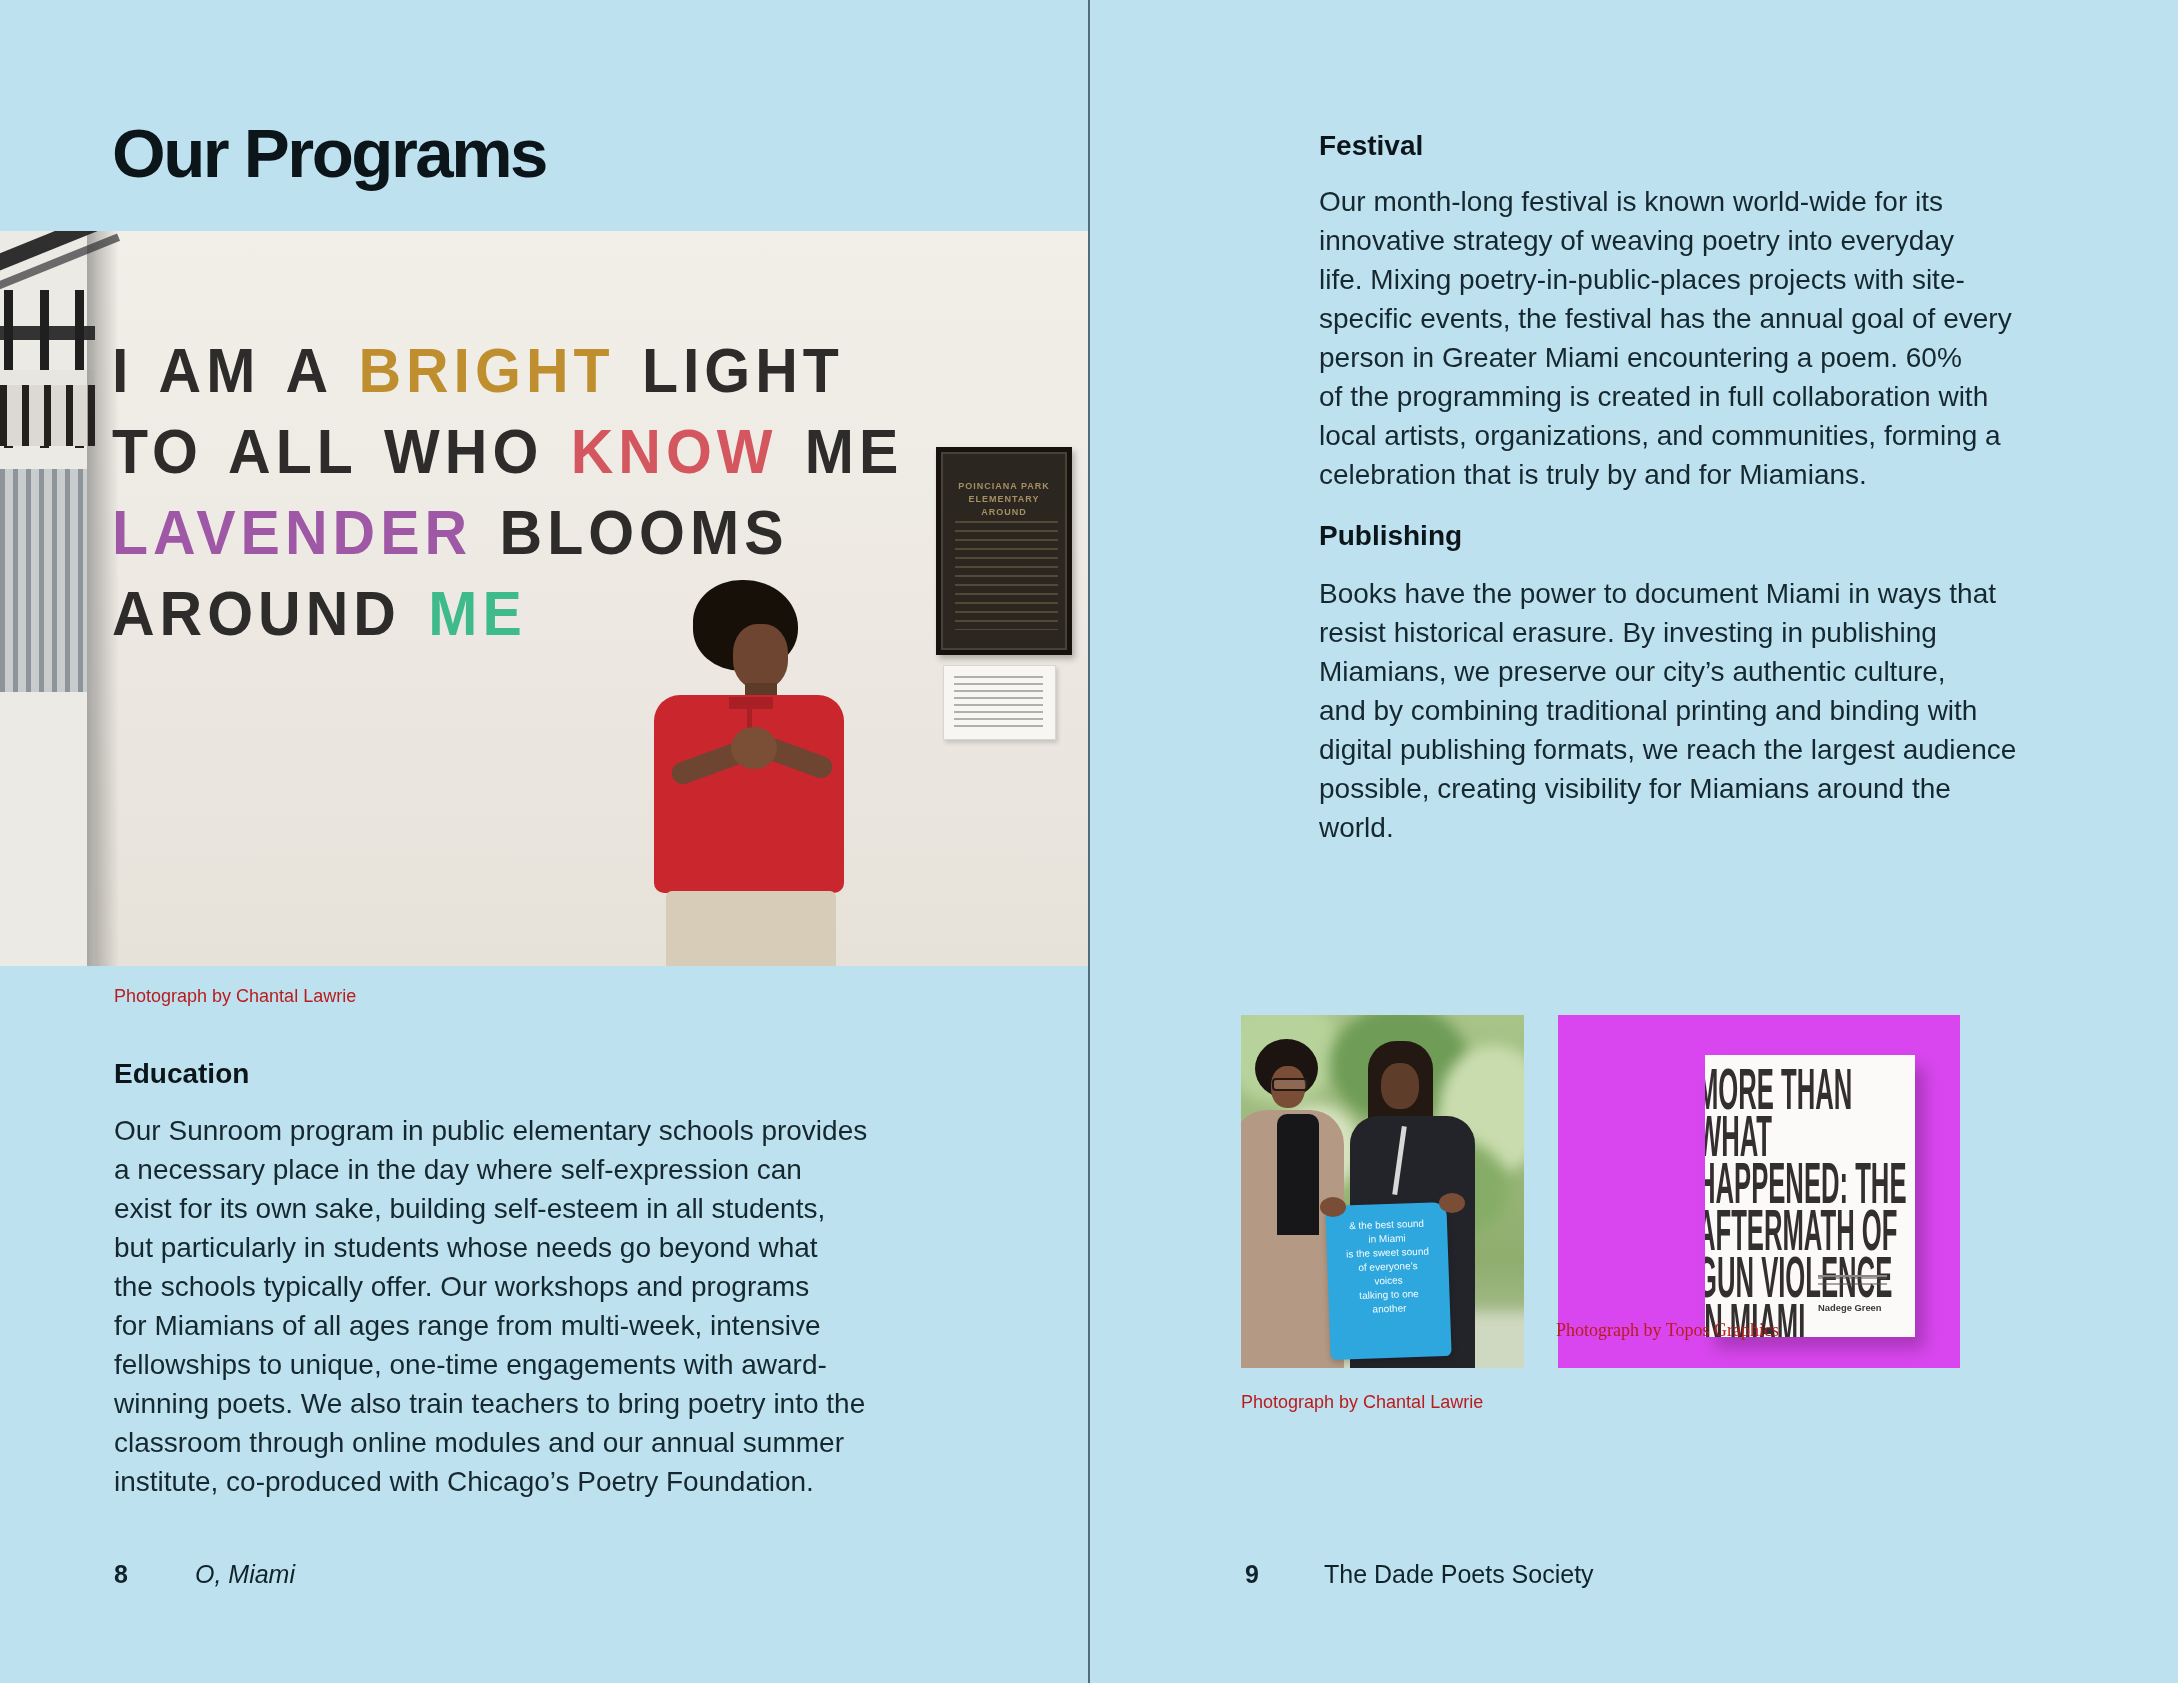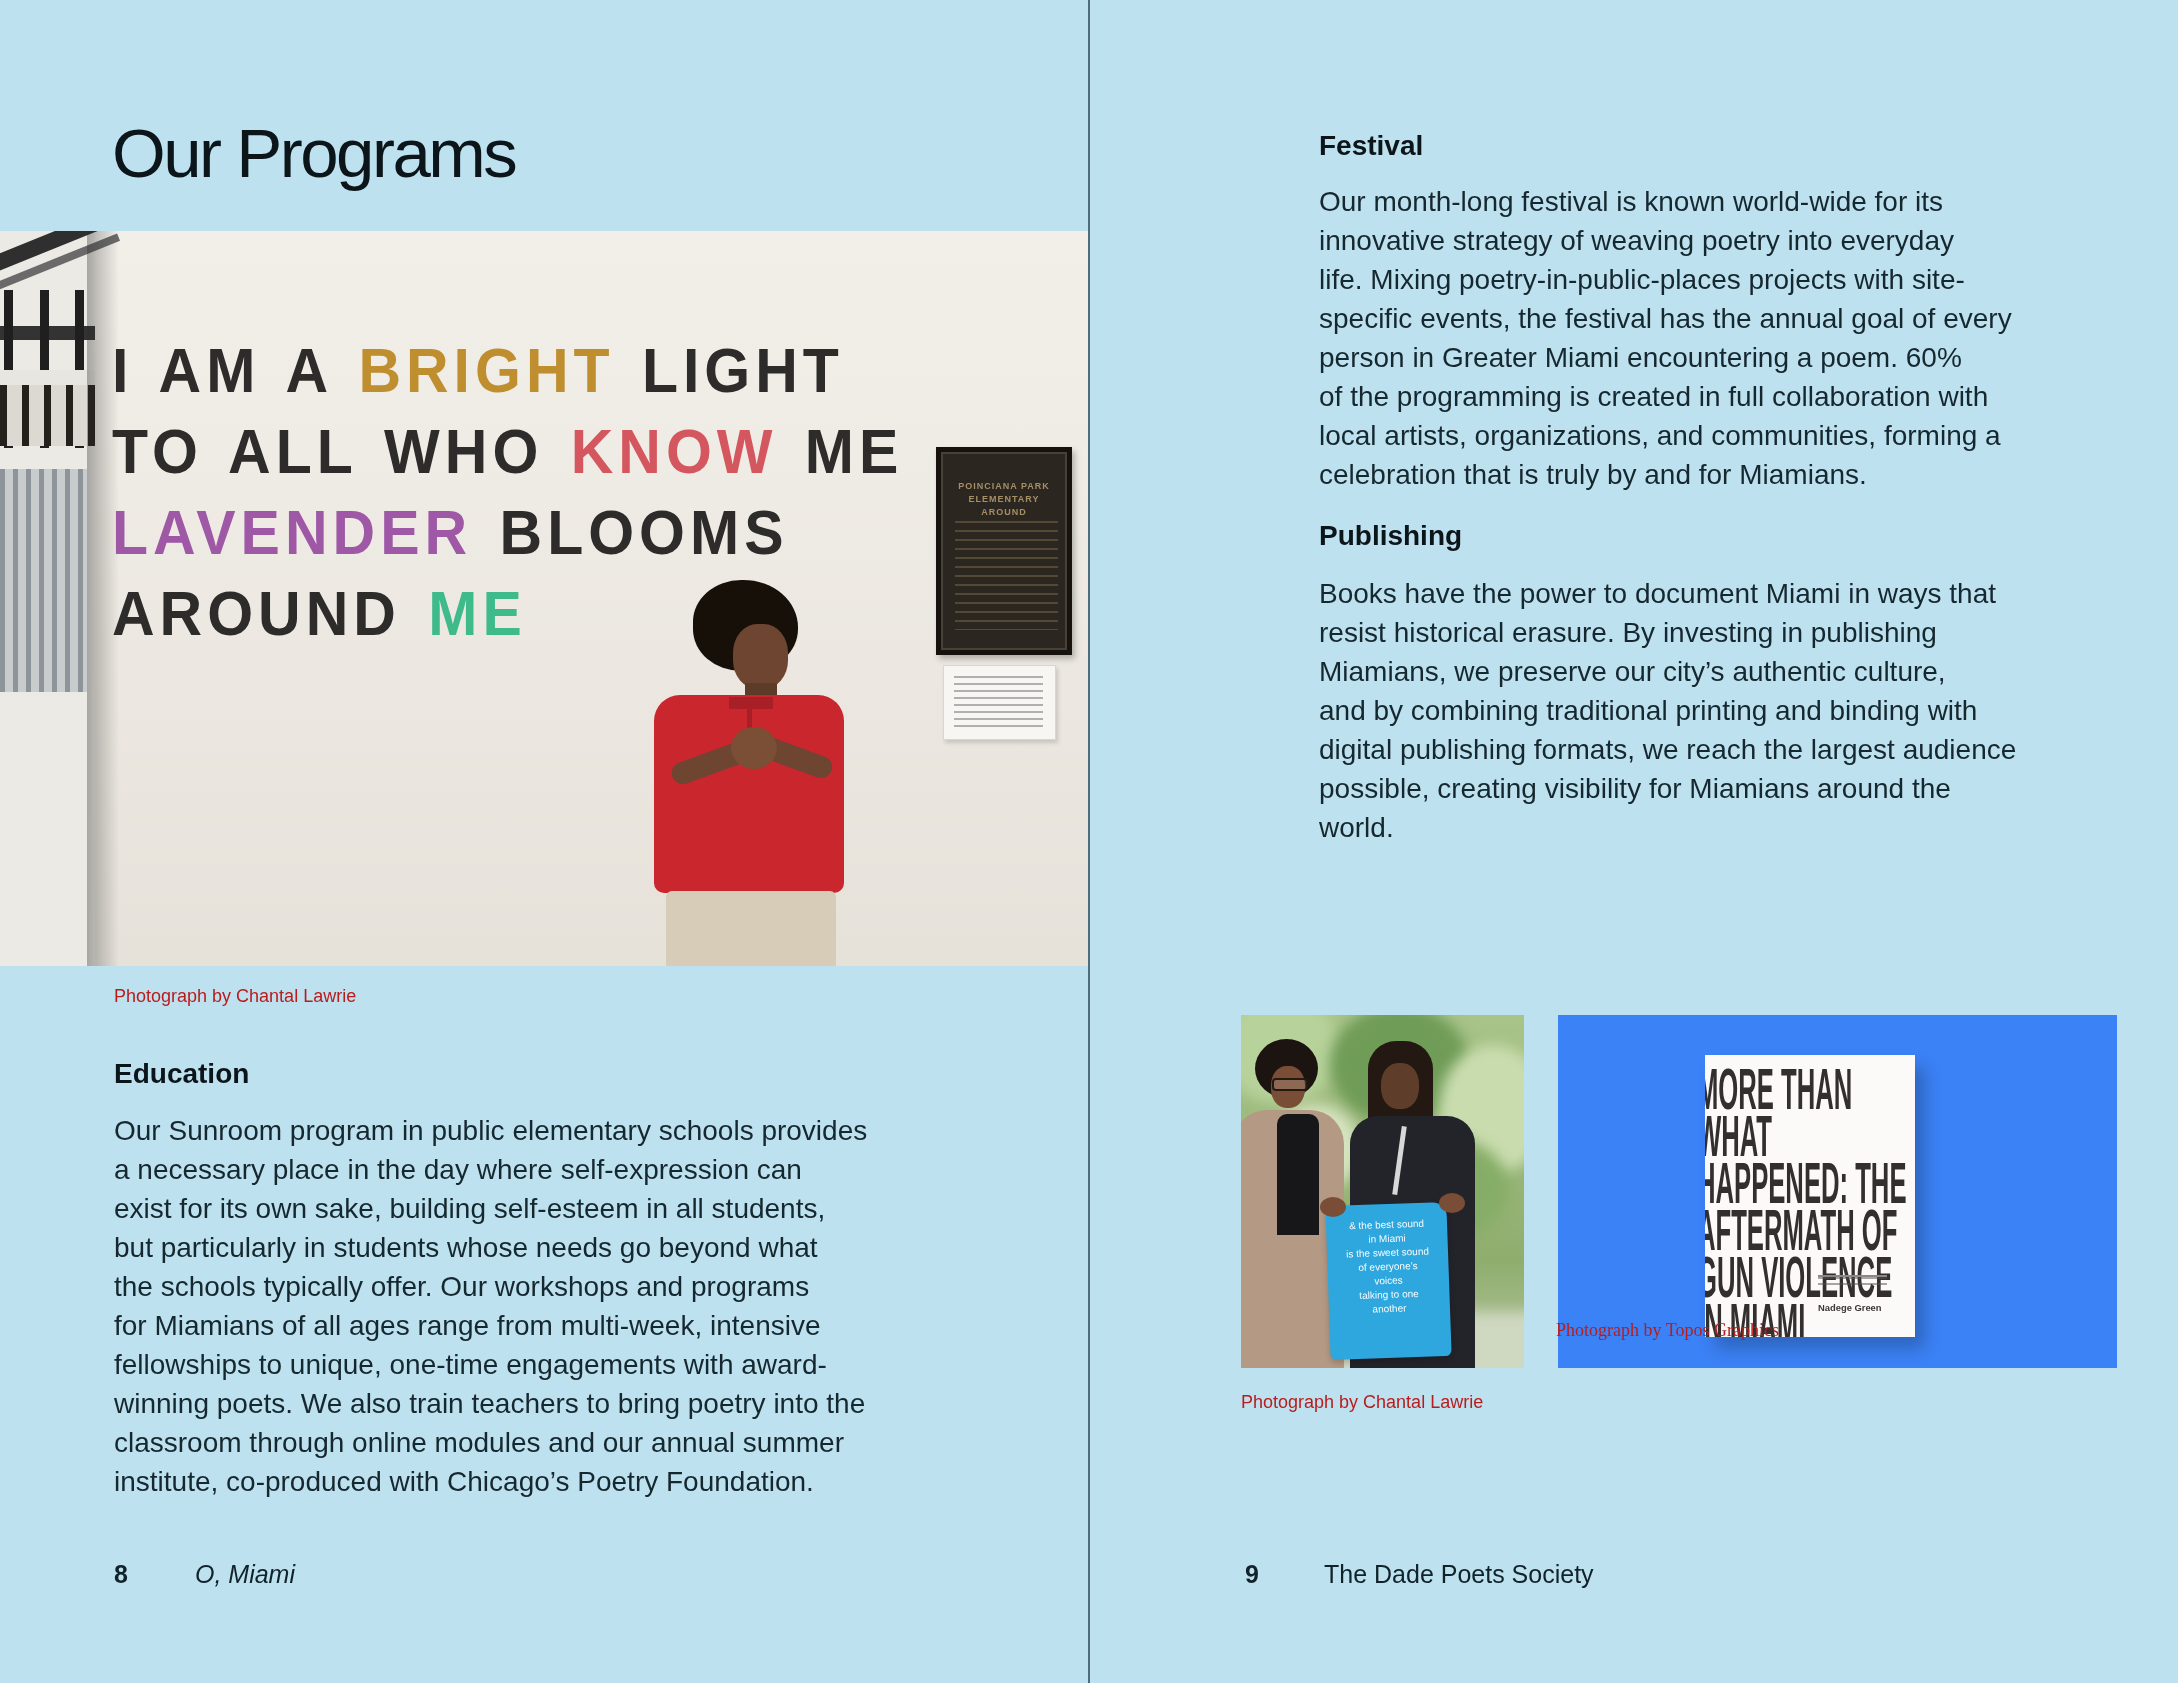--- a/index.html
+++ b/index.html
@@ -1,21 +1,21 @@
 <!DOCTYPE html>
 <html><head>
 <meta charset="utf-8">
 <style>
   html,body{margin:0;padding:0;background:#bee1f0;}
   .spread{position:relative;width:2178px;height:1683px;background:#bee1f0;overflow:hidden;
           font-family:"Liberation Sans","DejaVu Sans",sans-serif;color:#16282f;}
   .abs{position:absolute;}
 
   
-  .big-title{font-size:69px;font-weight:normal;letter-spacing:-2.5px;color:#0c151a;line-height:1;}
+  .big-title{font-size:69px;font-weight:bold;letter-spacing:-2.5px;color:#0c151a;line-height:1;}
   .sec-head{font-size:28px;font-weight:bold;color:#0c151a;line-height:1.2;}
   .body-text{font-size:28px;line-height:39px;white-space:pre-line;color:#16282f;}
   .caption{font-size:18px;color:#b91c1c;}
   .foot-num{font-size:25px;font-weight:bold;color:#10222a;}
   .foot-label{font-size:25px;color:#10222a;}
   .italic{font-style:italic;}
 
   
   .divider{left:1088px;top:0;width:2px;height:1683px;background:#4f6d7c;}
 
@@ -71,21 +71,21 @@
   .w2-hair{left:127px;top:26px;width:65px;height:123px;border-radius:28px;
            background:linear-gradient(180deg,#241812 0%,#241812 70%,#b3413f 100%);}
   .w2-face{left:140px;top:48px;width:38px;height:46px;background:#5f3d2b;border-radius:45%;}
   .w2-body{left:109px;top:101px;width:125px;height:252px;background:#23232a;border-radius:28px 28px 0 0;}
   .w2-lanyard{left:156px;top:111px;width:5px;height:69px;background:#d8d8d8;transform:rotate(8deg);}
   .tote{left:87px;top:189px;width:121px;height:154px;background:#2ea7de;border-radius:10px 14px 6px 6px;
         transform:rotate(-2deg);box-shadow:0 3px 6px rgba(0,0,0,.2);text-align:center;padding-top:14px;box-sizing:border-box;}
   .tote .bl{font-size:10px;line-height:14px;color:#ffffff;opacity:.95;}
   .hand{width:26px;height:20px;background:#7a4e36;border-radius:50%;}
 
-  .photo-book{left:1558px;top:1015px;width:559px;height:353px;background:#3b82f6;overflow:hidden;}
+  .photo-book{left:1558px;top:1015px;width:402px;height:353px;background:#d946ef;overflow:hidden;}
   .book{left:147px;top:40px;width:210px;height:282px;background:#fbfaf8;
         box-shadow:10px 12px 16px rgba(0,0,0,.22);overflow:hidden;}
   .book-lines{left:-8px;top:10px;width:257px;}
   .book-lines .bl{font-size:57px;line-height:47px;font-weight:bold;color:#332f2e;
                   transform:scaleX(0.45) scaleY(1.02);transform-origin:left top;white-space:nowrap;}
   .book-meta{right:20px;bottom:24px;width:77px;text-align:left;}
   .book-meta-rows{width:69px;height:12px;margin-bottom:4px;
                   background:repeating-linear-gradient(180deg,rgba(80,80,80,.5) 0 2px,rgba(255,255,255,0) 2px 6px);border-top:2px solid #8b8884;}
   .book-author{font-size:9.4px;font-weight:bold;color:#3a3734;margin-top:13px;}
 </style>

